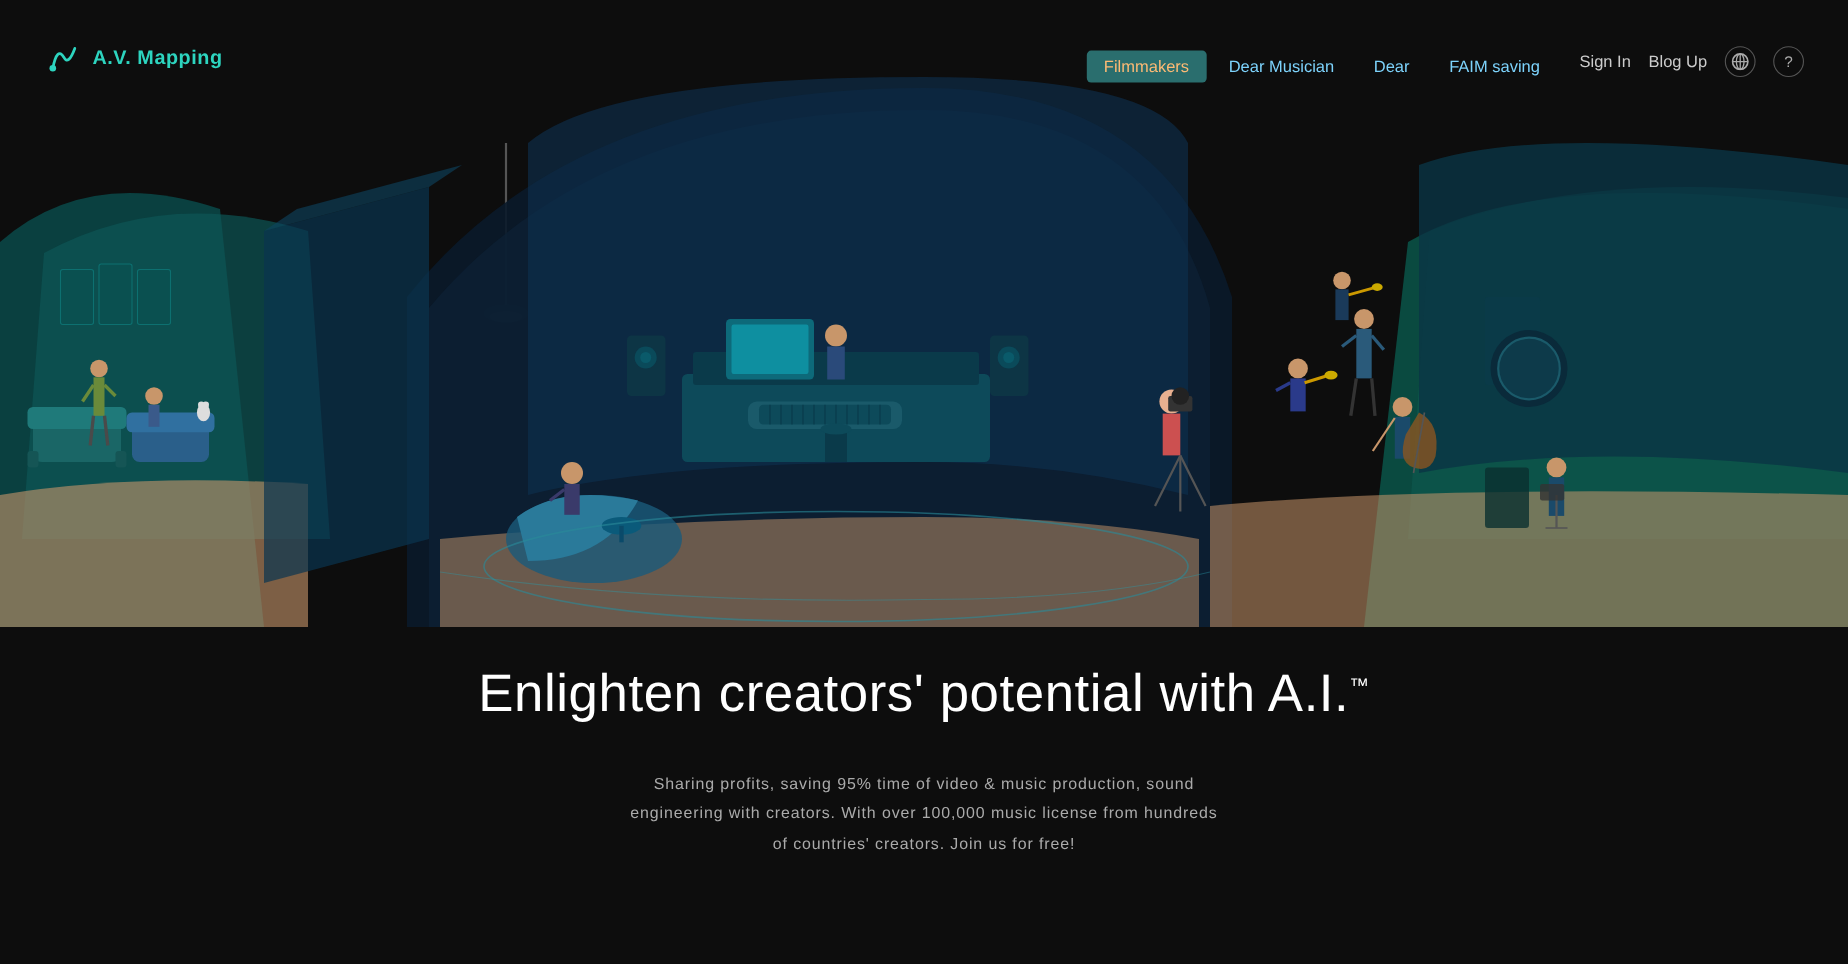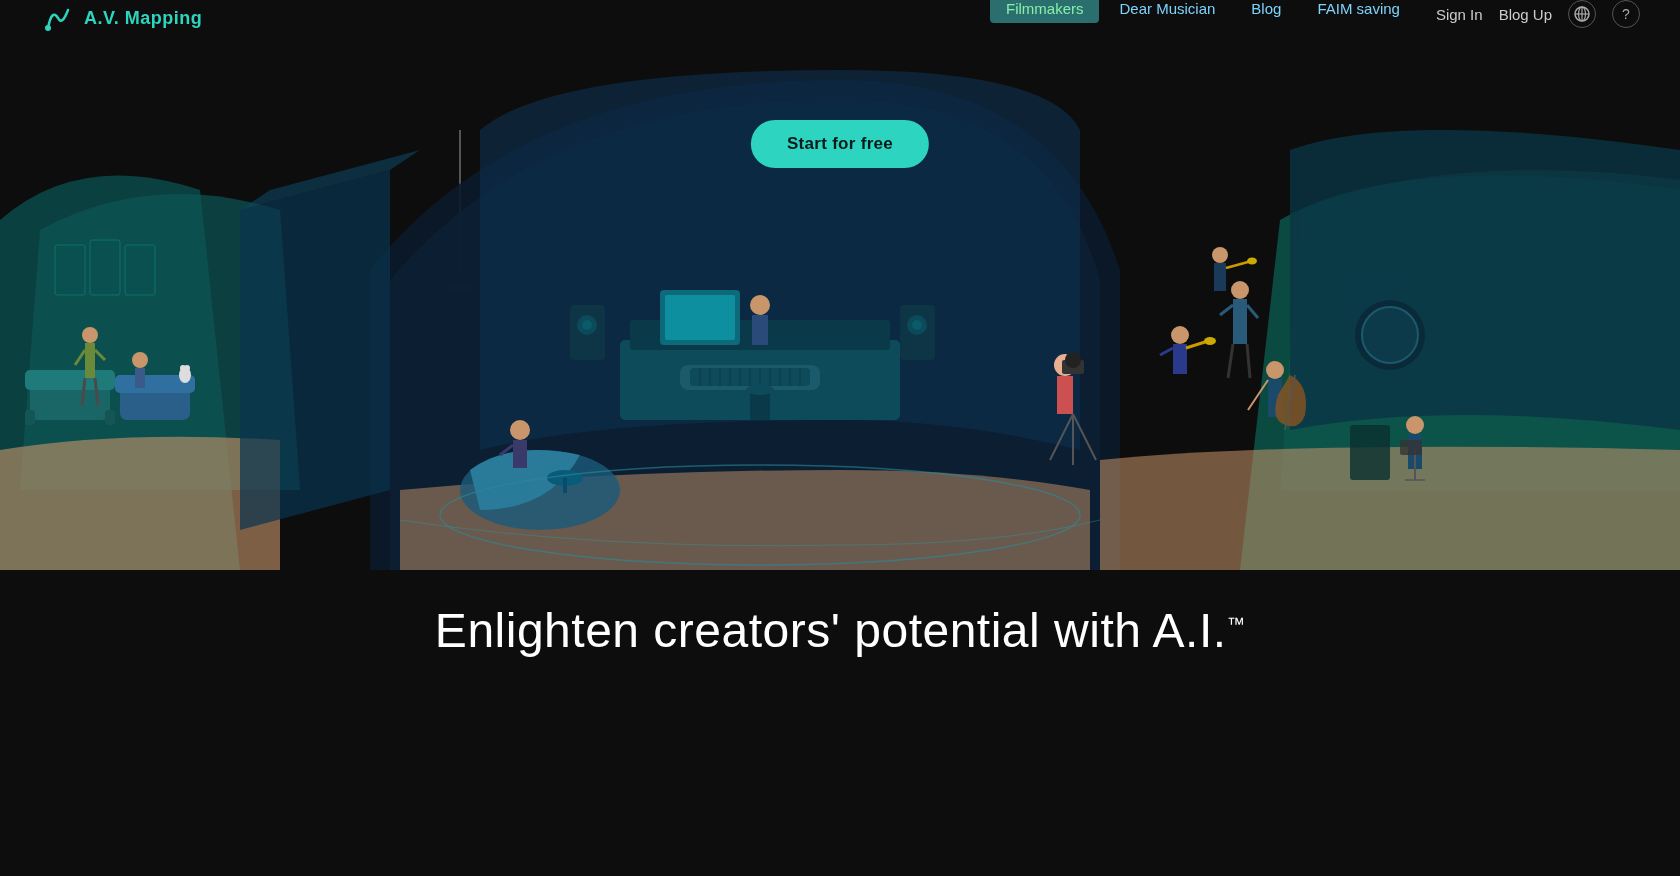--- a/index.html
+++ b/index.html
@@ -10,21 +10,21 @@
       width: 1680px;
       min-height: 876px;
       overflow-x: hidden;
     }
 
     
     nav {
       position: relative;
       z-index: 10;
       display: flex;
-      align-items: flex-start;
+      align-items: flex-end;
       padding: 0 40px;
       height: 70px;
       background: transparent;
     }
     .logo-area {
       display: flex;
       align-items: center;
       gap: 8px;
       text-decoration: none;
       margin-right: auto;
@@ -48,21 +48,21 @@
     .nav-links li a {
       text-decoration: none;
       color: #7dd3fc;
       font-size: 15px;
       padding: 6px 16px;
       border-radius: 4px;
       transition: color 0.2s;
     }
     .nav-links li.active a {
       background: #2a6e6e;
-      color: #86efac;
+      color: #fdba74;
       border-radius: 4px;
     }
     .nav-actions {
       display: flex;
       align-items: center;
       gap: 16px;
       margin-left: 20px;
     }
     .nav-actions a {
       text-decoration: none;
@@ -153,21 +153,21 @@
     <span class="logo-text">A.V. Mapping</span>
   </a>
   <ul class="nav-links">
     <li class="active">
       <a href="#">Filmmakers</a>
     </li>
     <li>
       <a href="#">Dear Musician</a>
     </li>
     <li>
-      <a href="#">Blog</a>
+      <a href="#">Dear</a>
     </li>
     <li>
       <a href="#">FAIM saving</a>
     </li>
   </ul>
   <div class="nav-actions">
     <a href="#">Sign In</a>
     <a href="#">Blog Up</a>
     <div class="nav-icon-btn">
       <svg width="16" height="16" viewBox="0 0 16 16" fill="#aaa">
@@ -177,21 +177,20 @@
         <line x1="8" y1="1" x2="8" y2="15" stroke="#aaa" stroke-width="1.2"></line>
       </svg>
     </div>
     <div class="nav-icon-btn">
       <span>?</span>
     </div>
   </div>
 </nav>
 
 <div class="hero">
-  <button class="cta-btn">Start for free</button>
 
   
   <svg class="hero-svg" viewBox="0 0 1680 500" xmlns="http://www.w3.org/2000/svg" preserveAspectRatio="xMidYMid slice">
 
     <rect width="1680" height="500" fill="#0d0d0d"></rect>
 
     <path d="M0,150 Q80,80 200,120 L240,500 L0,500 Z" fill="#0a4040"></path>
     <path d="M40,160 Q150,100 280,140 L300,420 L20,420 Z" fill="#0d5555" opacity="0.7"></path>
 
     <path d="M0,380 Q120,360 280,370 L280,500 L0,500 Z" fill="#c8966a" opacity="0.6"></path>
@@ -340,13 +339,14 @@
     <path d="M240,140 L390,100 L420,80 L270,120 Z" fill="#0d4560" opacity="0.6"></path>
 
     <path d="M400,450 Q600,480 840,475 Q1000,475 1100,450" fill="none" stroke="#2a9aaa" stroke-width="1" opacity="0.4"></path>
   </svg>
 </div>
 
 <div class="content-section">
   <h1 class="headline">
     <span>Enlighten creators' potential with A.I.</span><sup>™</sup>
   </h1>
+  <p class="subtext">Sharing profits, saving 95% time of video &amp; music production, sound engineering with creators. With over 100,000 music license from hundreds of countries' creators. Join us for free!</p>
 </div>
 
 </body></html>

